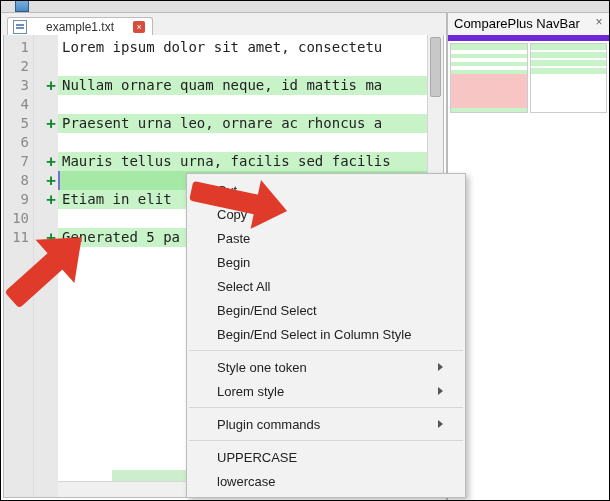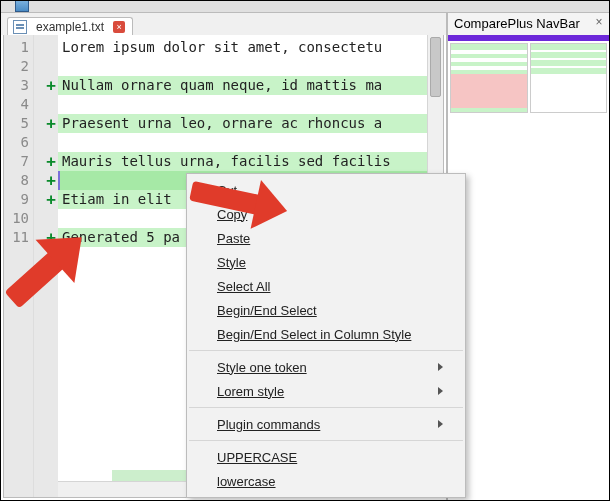--- a/index.html
+++ b/index.html
@@ -39,21 +39,21 @@
   .tab-bar {
     height: 22px;
     background: #f0f0f0;
     display: flex;
     align-items: flex-end;
     padding-left: 6px;
   }
   .tab {
     display: flex;
     align-items: center;
-    gap: 9px;
+    gap: 19px;
     background: #fff;
     border: 1px solid #bbb;
     border-bottom: none;
     padding: 2px 7px 1px 5px;
     border-radius: 3px 3px 0 0;
     font-size: 12px;
     color: #333;
   }
   .tab .file-ico {
     width: 14px; height: 14px; background: #fff; border:1px solid #6a8fb5;
@@ -173,21 +173,21 @@
     background:#f2f2f2;
     border:1px solid #bcbcbc;
     box-shadow: 3px 3px 6px rgba(0,0,0,0.25);
     padding:4px 0;
     font-size:13px;
     color:#222;
     z-index:50;
   }
   .ctx-item {
     display:flex; align-items:center; justify-content:space-between;
-    height:24px; padding:0 22px 0 30px;text-decoration:underline;
+    height:24px; padding:0 22px 0 30px;
   }
   .ctx-sep { height:1px; background:#d6d6d6; margin:4px 2px; }
   .ctx-sub::after {
     content:""; width:0;height:0;
     border-top:4px solid transparent;
     border-bottom:4px solid transparent;
     border-left:5px solid #555;
   }
 
   
@@ -332,21 +332,21 @@
     <div class="ctx-item">
       <span>Cut</span>
     </div>
     <div class="ctx-item">
       <span>Copy</span>
     </div>
     <div class="ctx-item">
       <span>Paste</span>
     </div>
     <div class="ctx-item">
-      <span>Style</span>
+      <span>Begin</span>
     </div>
     <div class="ctx-item">
       <span>Select All</span>
     </div>
     <div class="ctx-item">
       <span>Begin/End Select</span>
     </div>
     <div class="ctx-item">
       <span>Begin/End Select in Column Style</span>
     </div>

